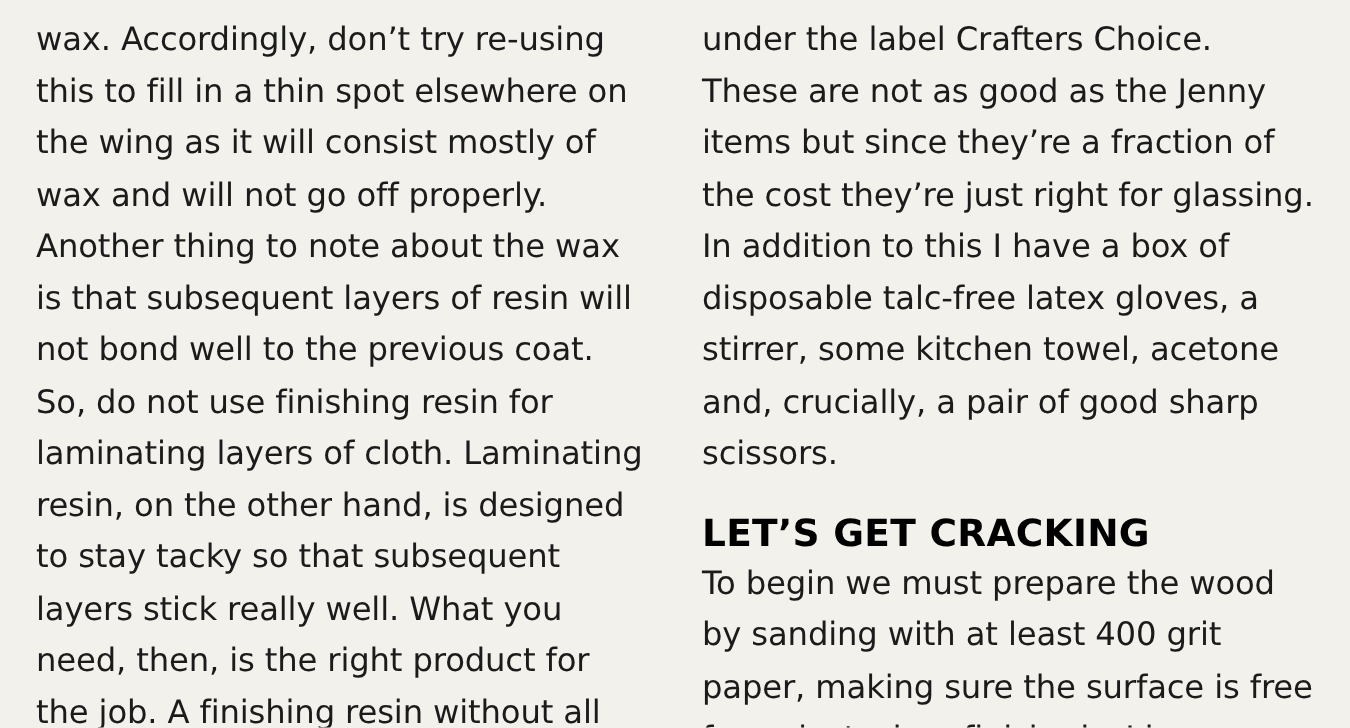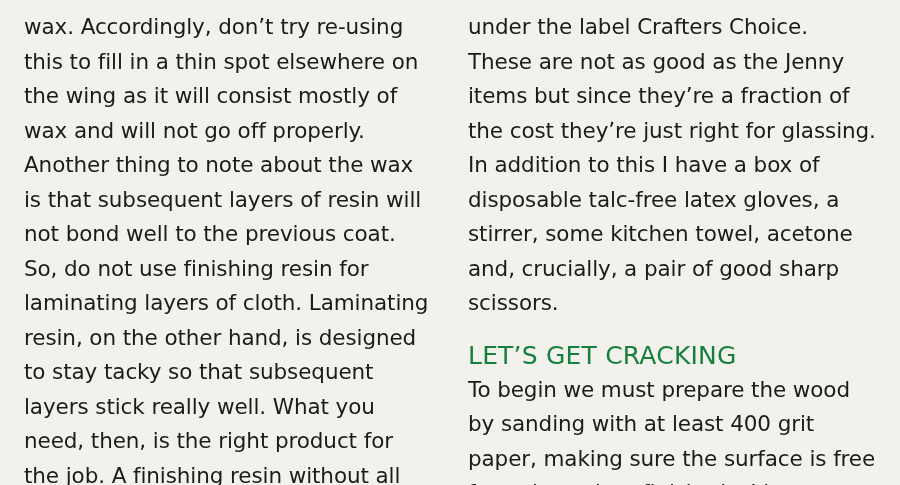--- a/index.html
+++ b/index.html
@@ -36,22 +36,22 @@
     line-height: 34.5px;
     color: #1b1b1b;
     letter-spacing: -0.1px;
     text-align: left;
     font-weight: 400;
   }
   h2.section-heading {
     margin: 18px 0 0 0;
     font-size: 25px;
     line-height: 34px;
-    font-weight: 400;
-    color: #15803d;
+    font-weight: 700;
+    color: #000000;
     letter-spacing: 0.2px;
   }
 </style>
 </head>
 <body>
 
 <div class="page">
 
   <div class="column col-left">
     <p class="body-para">wax. Accordingly, don’t try re-using this to fill in a thin spot elsewhere on the wing as it will consist mostly of wax and will not go off properly. Another thing to note about the wax is that subsequent layers of resin will not bond well to the previous coat. So, do not use finishing resin for laminating layers of cloth. Laminating resin, on the other hand, is designed to stay tacky so that subsequent layers stick really well. What you need, then, is the right product for the job. A finishing resin without all the funny additives.</p>

